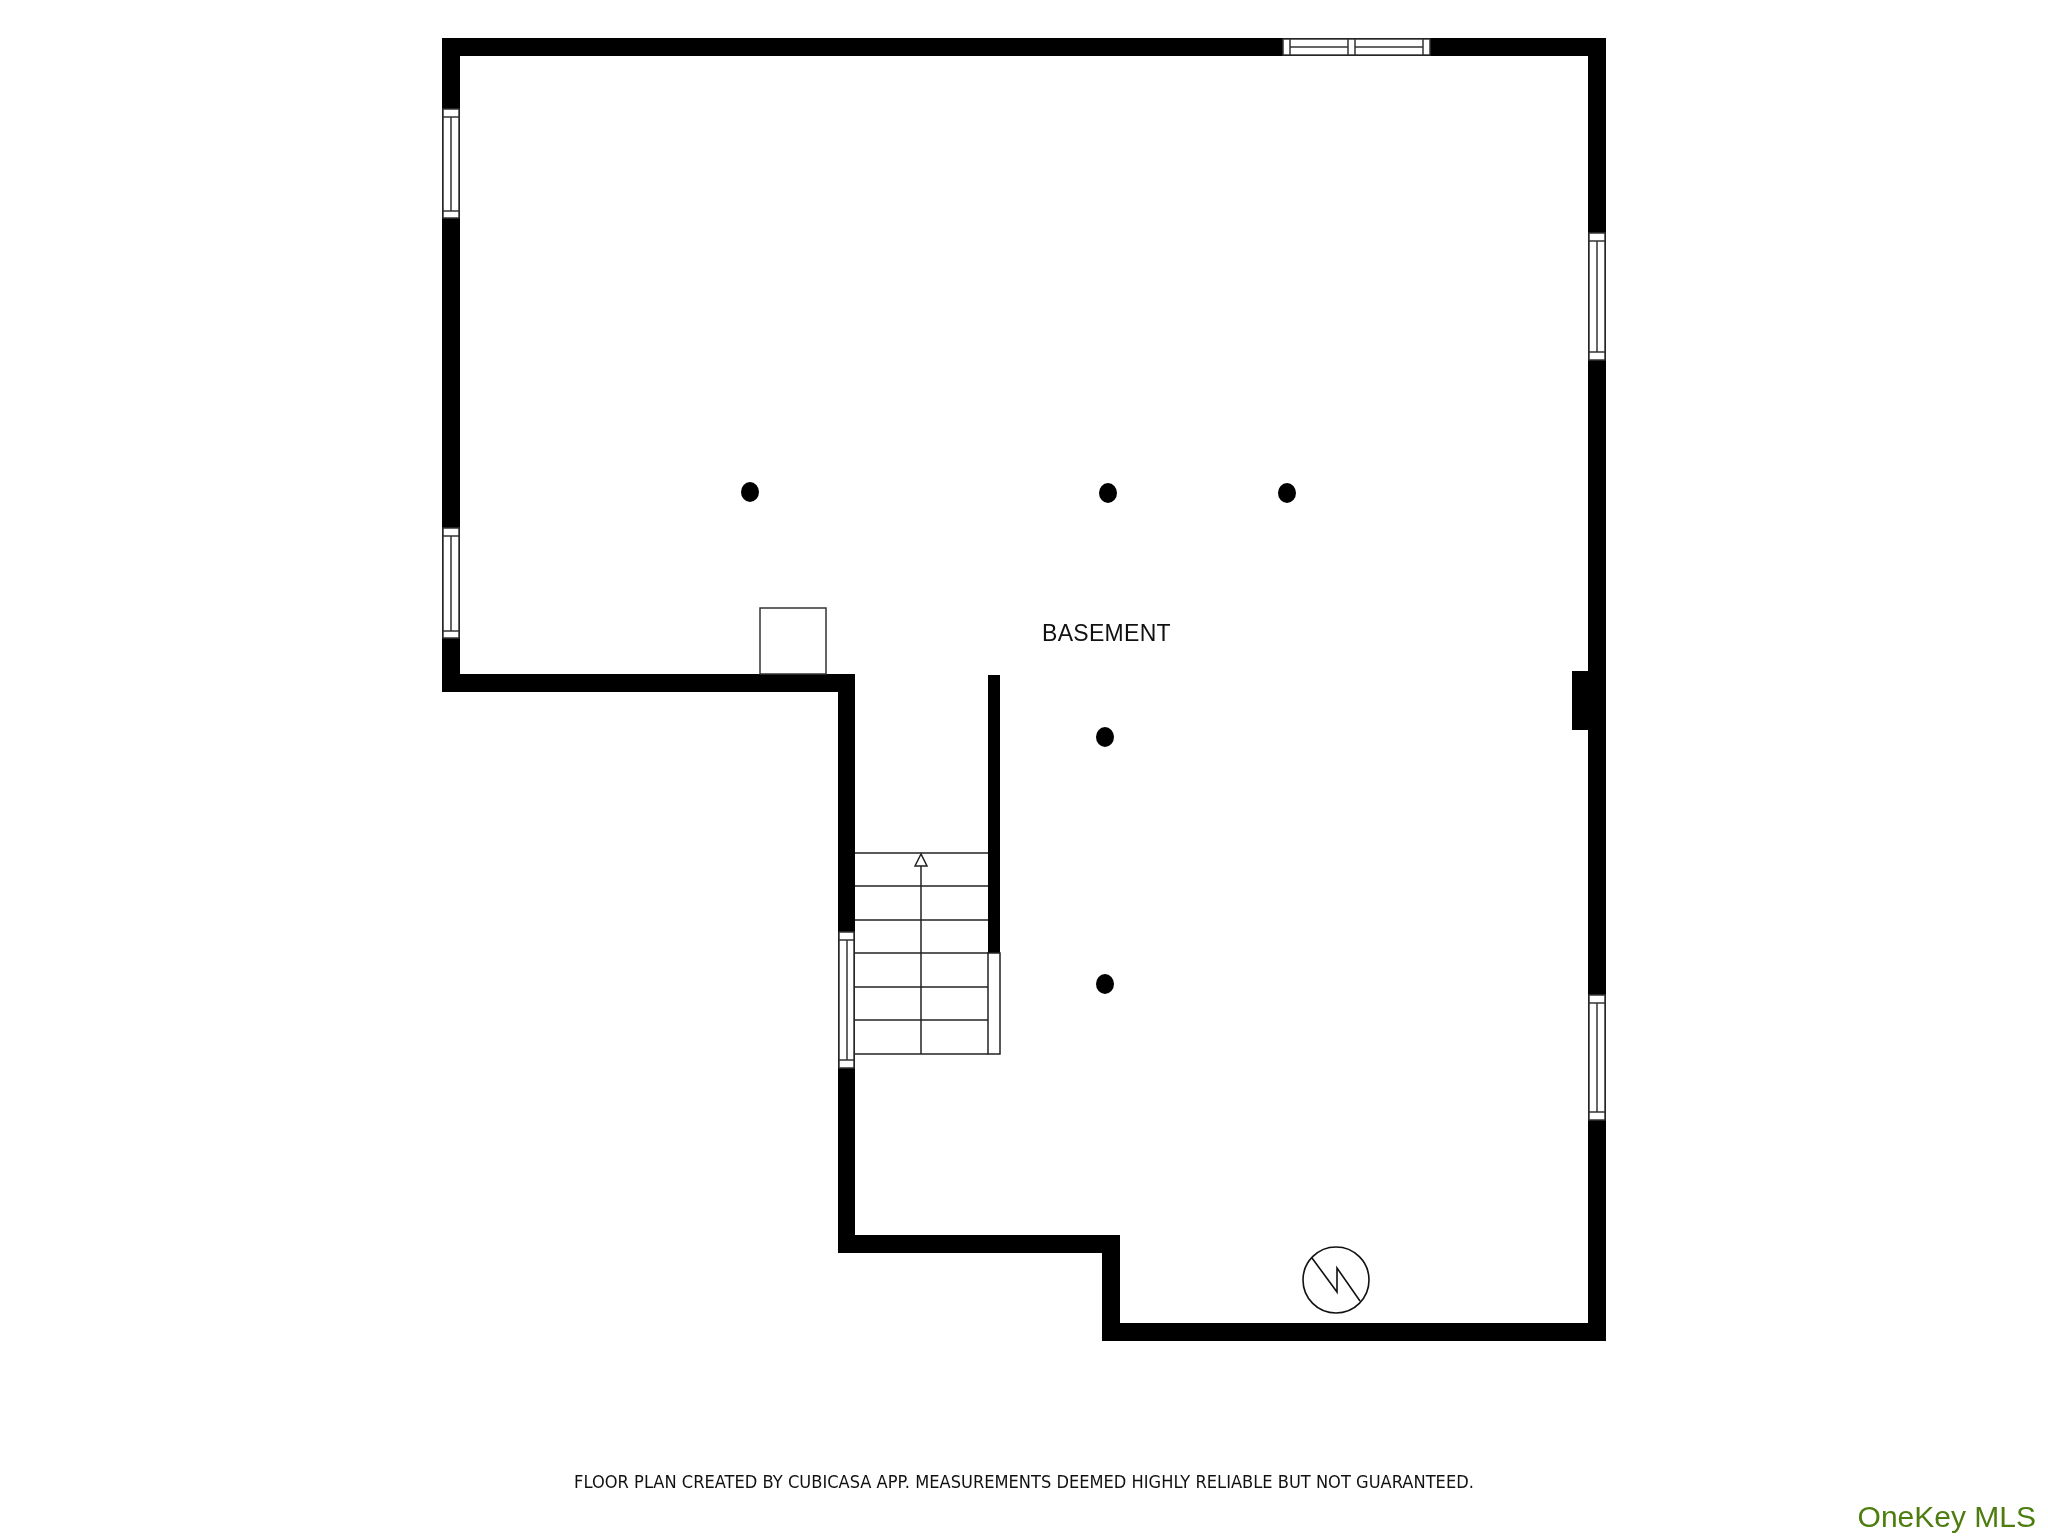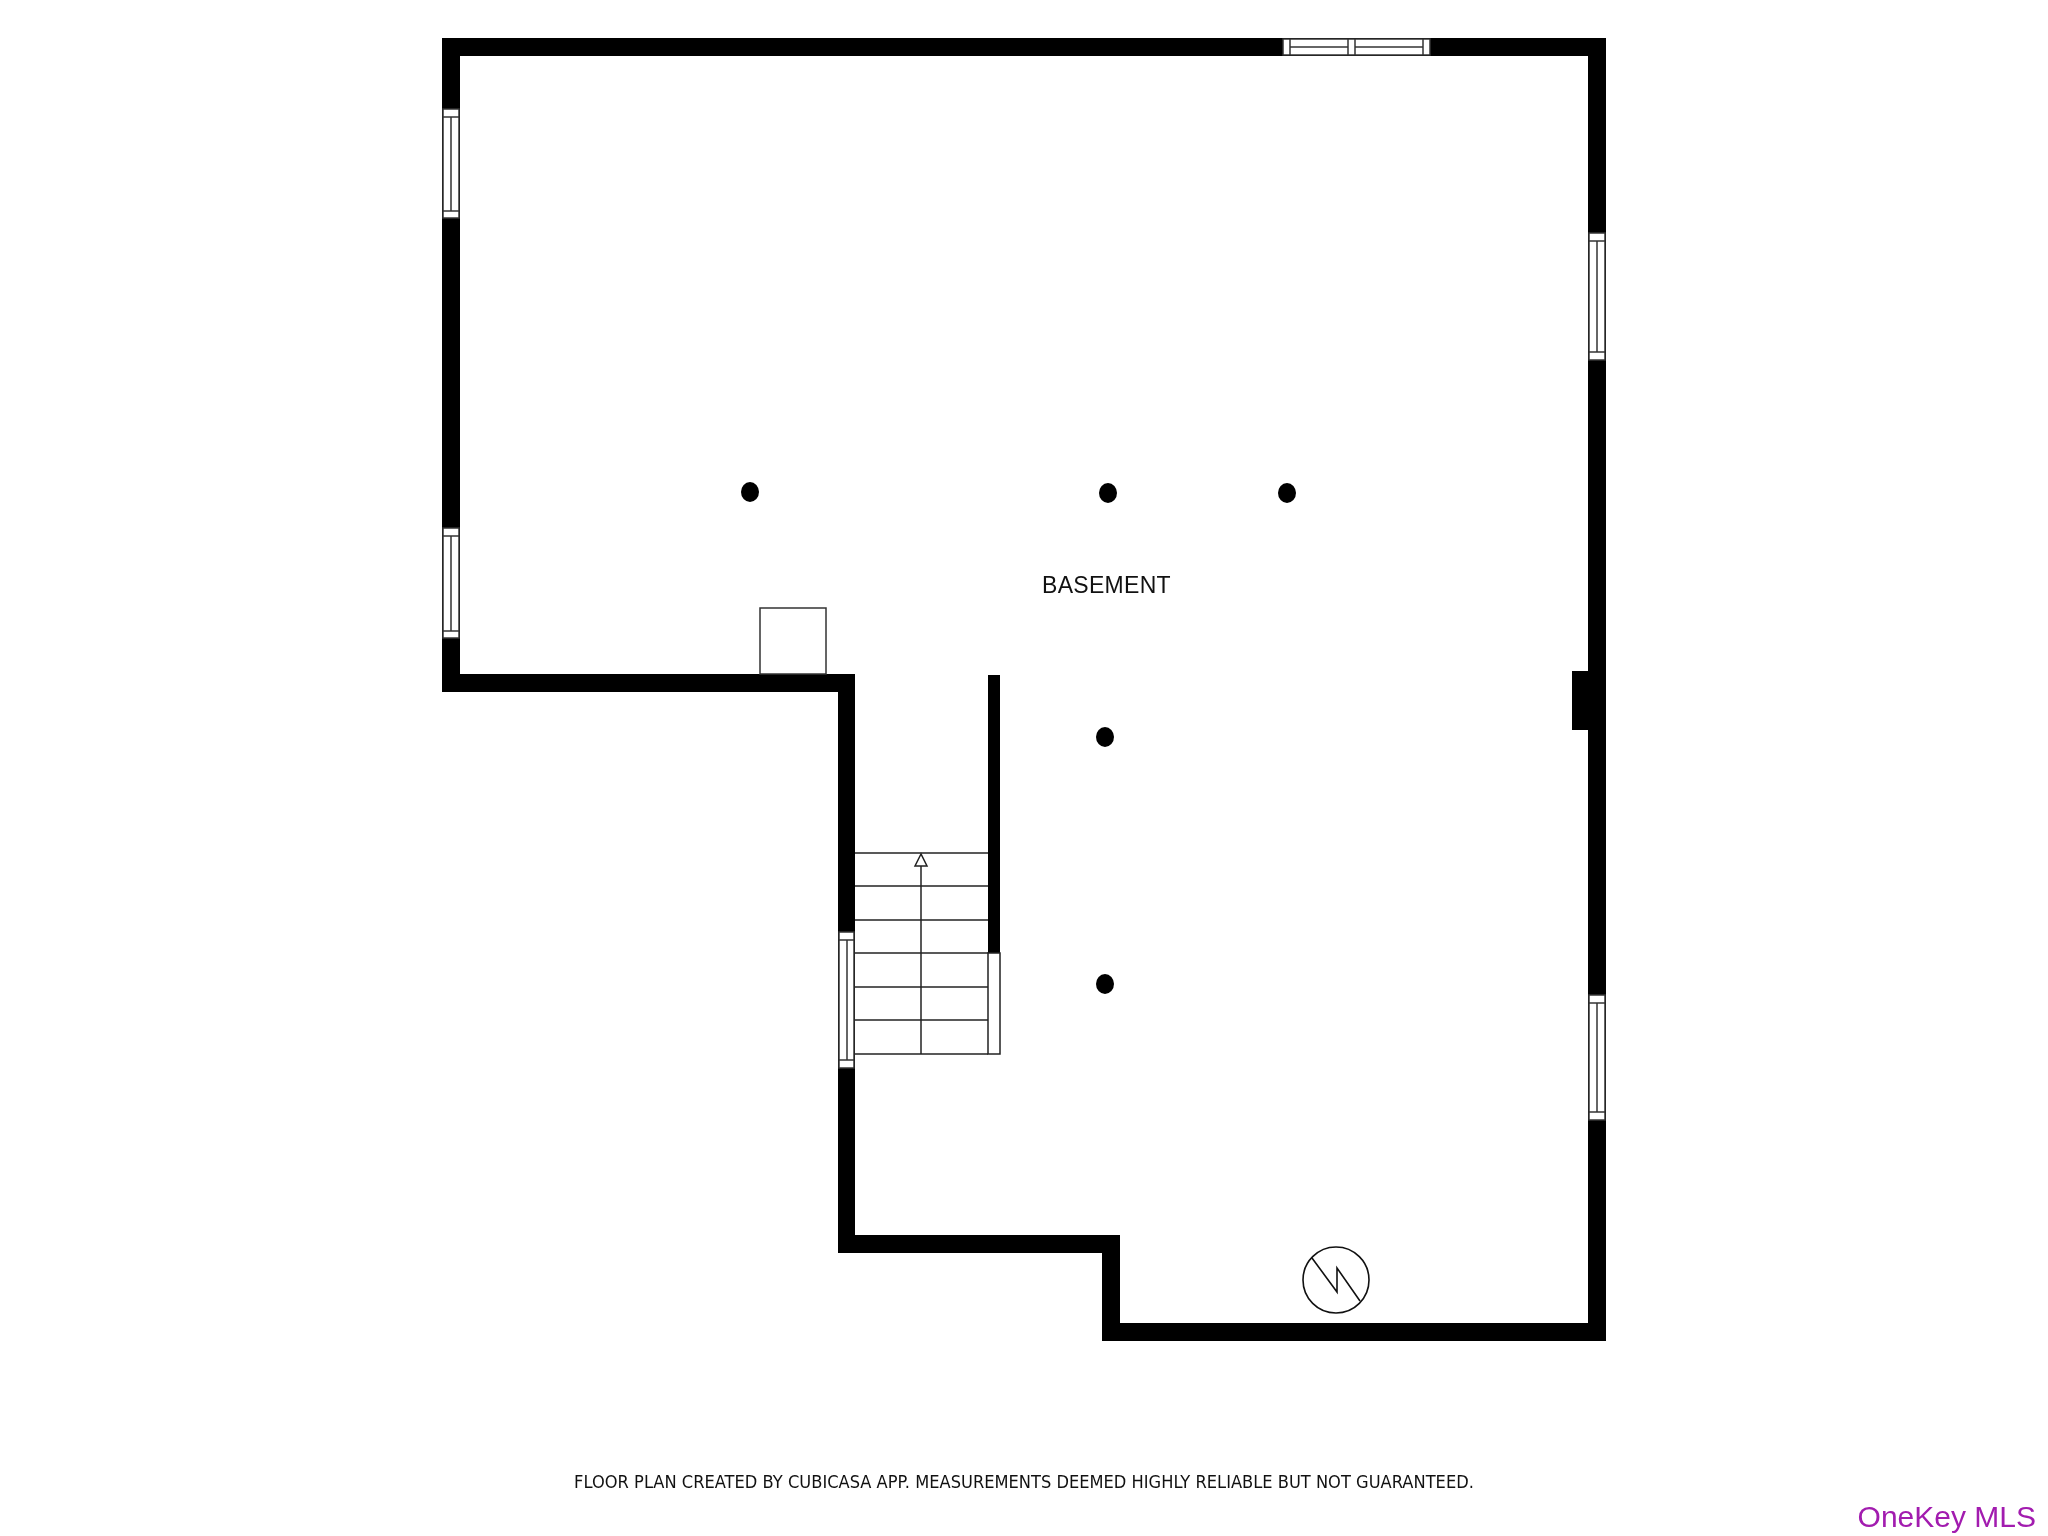--- a/index.html
+++ b/index.html
@@ -1,20 +1,20 @@
 <!DOCTYPE html>
 <html><head>
 <meta charset="utf-8">
 <style>
   html, body { margin: 0; padding: 0; background: #ffffff; }
   body { width: 2048px; height: 1536px; position: relative; overflow: hidden; font-family: "Liberation Sans", sans-serif; }
   #plan { position: absolute; left: 0; top: 0; }
   .room-label { position: absolute; font-family: "Liberation Sans", sans-serif; font-size: 23px; color: #111; letter-spacing: 0.3px; white-space: nowrap; }
   .footer-note { position: absolute; left: 0; width: 2048px; top: 1472px; text-align: center; font-family: "DejaVu Sans", sans-serif; font-size: 17.5px; color: #111; transform: scaleX(0.93); transform-origin: 1024px 0; white-space: nowrap; }
-  .watermark { position: absolute; right: 12px; top: 1500px; font-family: "Liberation Sans", sans-serif; font-size: 30px; color: #a21caf; white-space: nowrap; }
+  .watermark { position: absolute; right: 12px; top: 1500px; font-family: "Liberation Sans", sans-serif; font-size: 30px; color: #4d7c0f; white-space: nowrap; }
 </style>
 </head>
 <body>
 
 <svg id="plan" width="2048" height="1536" viewBox="0 0 2048 1536" xmlns="http://www.w3.org/2000/svg">
 
   <g fill="#000">
 
     <rect x="442" y="38" width="1164" height="18"></rect>
 
@@ -107,17 +107,17 @@
     <ellipse cx="1105" cy="737" rx="9" ry="10"></ellipse>
     <ellipse cx="1105" cy="984" rx="9" ry="10"></ellipse>
   </g>
 
   <g fill="none" stroke="#111" stroke-width="1.6">
     <circle cx="1336" cy="1280" r="33"></circle>
     <polyline points="1312,1258 1337,1292 1337,1268 1360,1301"></polyline>
   </g>
 </svg>
 
-<div class="room-label" style="left:1042px; top:572px;">BASEMENT</div>
+<div class="room-label" style="left:1042px; top:620px;">BASEMENT</div>
 
 <div class="footer-note">FLOOR PLAN CREATED BY CUBICASA APP. MEASUREMENTS DEEMED HIGHLY RELIABLE BUT NOT GUARANTEED.</div>
 
 <div class="watermark">OneKey MLS</div>
 
 </body></html>

